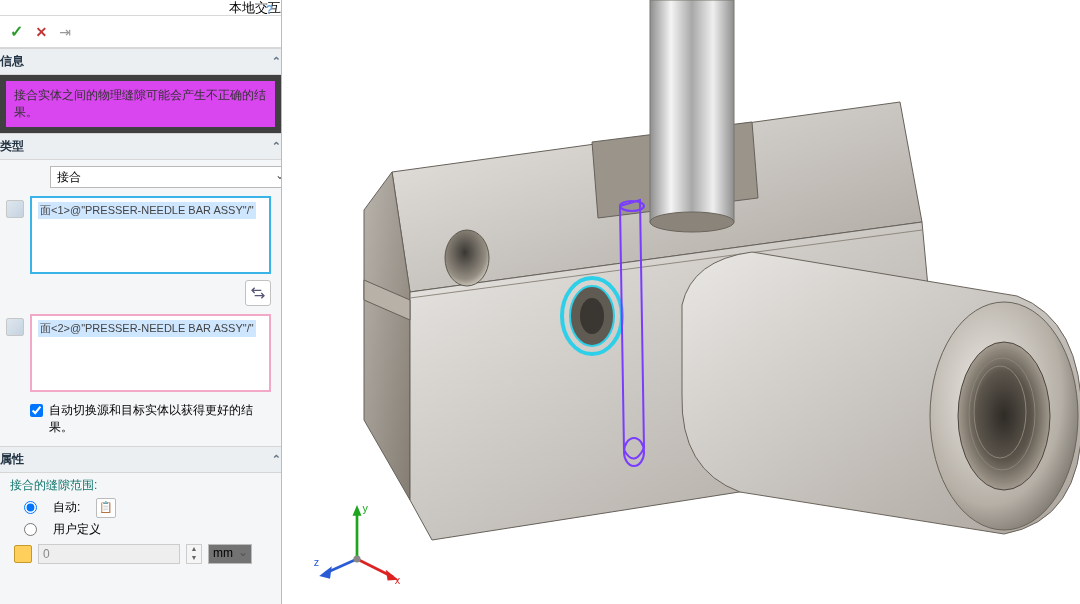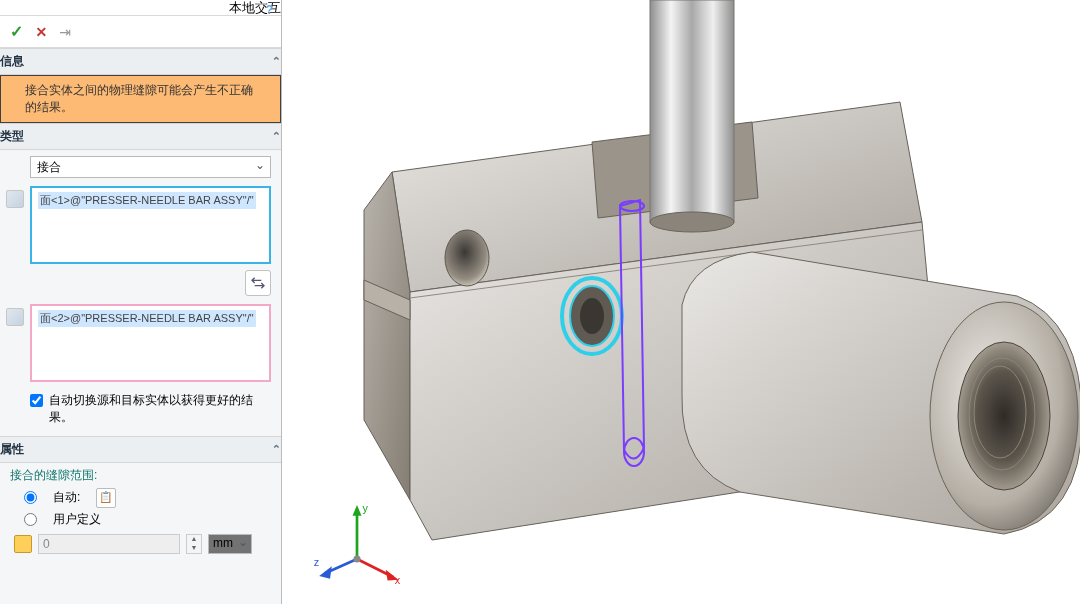--- a/index.html
+++ b/index.html
@@ -11,25 +11,25 @@
 .panel-header .help { position: absolute; right: 8px; top: 3px; color: #6aa5da; font-weight: bold; cursor: pointer; }
 
 .ok-cancel { display: flex; align-items: center; gap: 12px; padding: 6px 10px; background: #fff; border-bottom: 1px solid #d9d9d9; }
 .ok-cancel .ok { color: #2a9c2a; font-weight: bold; font-size: 16px; cursor: pointer; }
 .ok-cancel .cancel { color: #c33535; font-weight: bold; font-size: 14px; cursor: pointer; }
 .ok-cancel .pin { color: #999; font-size: 14px; cursor: pointer; }
 
 .section-header { display: flex; justify-content: space-between; align-items: center; background: #eceff1; padding: 4px 0; border-top: 1px solid #d6d6d6; border-bottom: 1px solid #d6d6d6; font-weight: 600; color: #223344; }
 .section-header .collapse { color: #678; cursor: pointer; font-size: 11px; }
 
-.info-box { background: #fdba74; border: 1px solid #404040; margin: 0; padding: 6px 24px; font-size: 12px; line-height: 1.4; color: #333; }
+.info-box { background: #d946ef; border: 6px solid #404040; margin: 0; padding: 6px 8px; font-size: 12px; line-height: 1.4; color: #333; }
 
 .section-body { padding: 6px 10px 10px 30px; position: relative; }
 
-.type-select { width: 100%; height: 22px; border: 1px solid #b9b9b9; background: #fff; padding: 2px 18px 2px 6px; position: relative; cursor: pointer; font-size: 12px; }
+.type-select { width: 100%; height: 22px; border: 1px solid #b9b9b9; background: #fff; padding: 2px 18px 2px 6px; position: relative; cursor: pointer; font-size: 12px; margin-left: 20px; }
 .type-select::after { content:"⌄"; position:absolute; right:5px; top:1px; color:#555; }
 
 .sel-group { margin-top: 8px; position: relative; }
 .sel-icon { position: absolute; left: -24px; top: 4px; width: 18px; height: 18px; border: 1px solid #c7c7c7; background: linear-gradient(135deg,#dfe7ef,#c4d3e0); border-radius: 2px; }
 .sel-box { border: 2px solid; background: #fff; height: 78px; padding: 4px 6px; font-size: 11px; color: #444; overflow: hidden; white-space: nowrap; text-overflow: ellipsis; }
 .sel-box.blue { border-color: #3ab4e8; }
 .sel-box.pink { border-color: #f4a8c8; }
 .sel-row-selected{ background:#cfe6ff; padding:1px 2px; display:inline-block;}
 .swap-btn { display:flex; justify-content:flex-end; margin:6px 0 2px 0;}
 .swap-btn .btn { width:26px; height:26px; border:1px solid #c1c1c1; background:#fff; border-radius:3px; display:flex; align-items:center; justify-content:center; cursor:pointer;}

